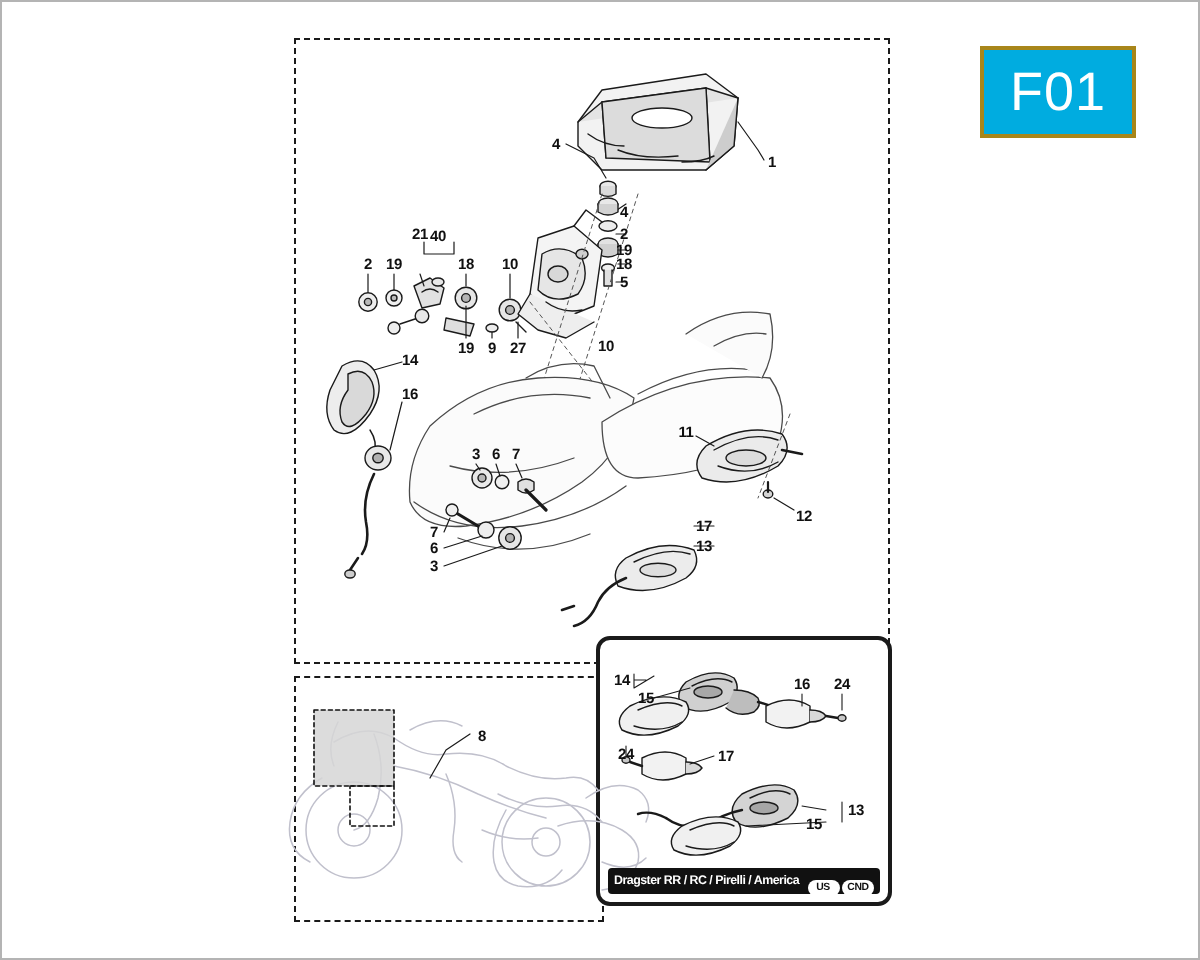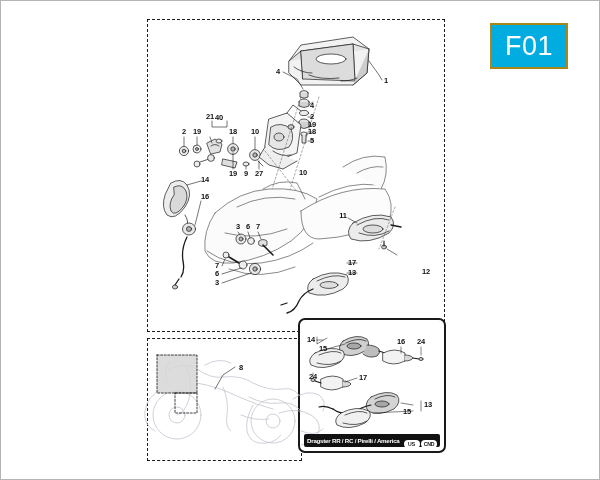--- a/index.html
+++ b/index.html
@@ -365,21 +365,21 @@
       <div class="callout" style="left: 302px; top: 172px;">10</div>
       <div class="callout" style="left: 204px; top: 179px;">14</div>
       <div class="callout" style="left: 204px; top: 196px;">16</div>
       <div class="callout" style="left: 237px; top: 226px;">3</div>
       <div class="callout" style="left: 247px; top: 226px;">6</div>
       <div class="callout" style="left: 257px; top: 226px;">7</div>
       <div class="callout" style="left: 216px; top: 265px;">7</div>
       <div class="callout" style="left: 216px; top: 273px;">6</div>
       <div class="callout" style="left: 216px; top: 282px;">3</div>
       <div class="callout" style="left: 342px; top: 215px;">11</div>
-      <div class="callout" style="left: 401px; top: 271px; margin-left: 24px;">12</div>
+      <div class="callout" style="left: 401px; top: 257px;">12</div>
       <div class="callout" style="left: 351px; top: 262px;">17</div>
       <div class="callout" style="left: 351px; top: 272px;">13</div>
       <div class="callout" style="left: 240px; top: 367px;">8</div>
     </div>
   <div id="inset-callouts">
       <div class="callout" style="left: 310px; top: 339px;">14</div>
       <div class="callout" style="left: 322px; top: 348px;">15</div>
       <div class="callout" style="left: 400px; top: 341px;">16</div>
       <div class="callout" style="left: 420px; top: 341px;">24</div>
       <div class="callout" style="left: 312px; top: 376px;">24</div>

